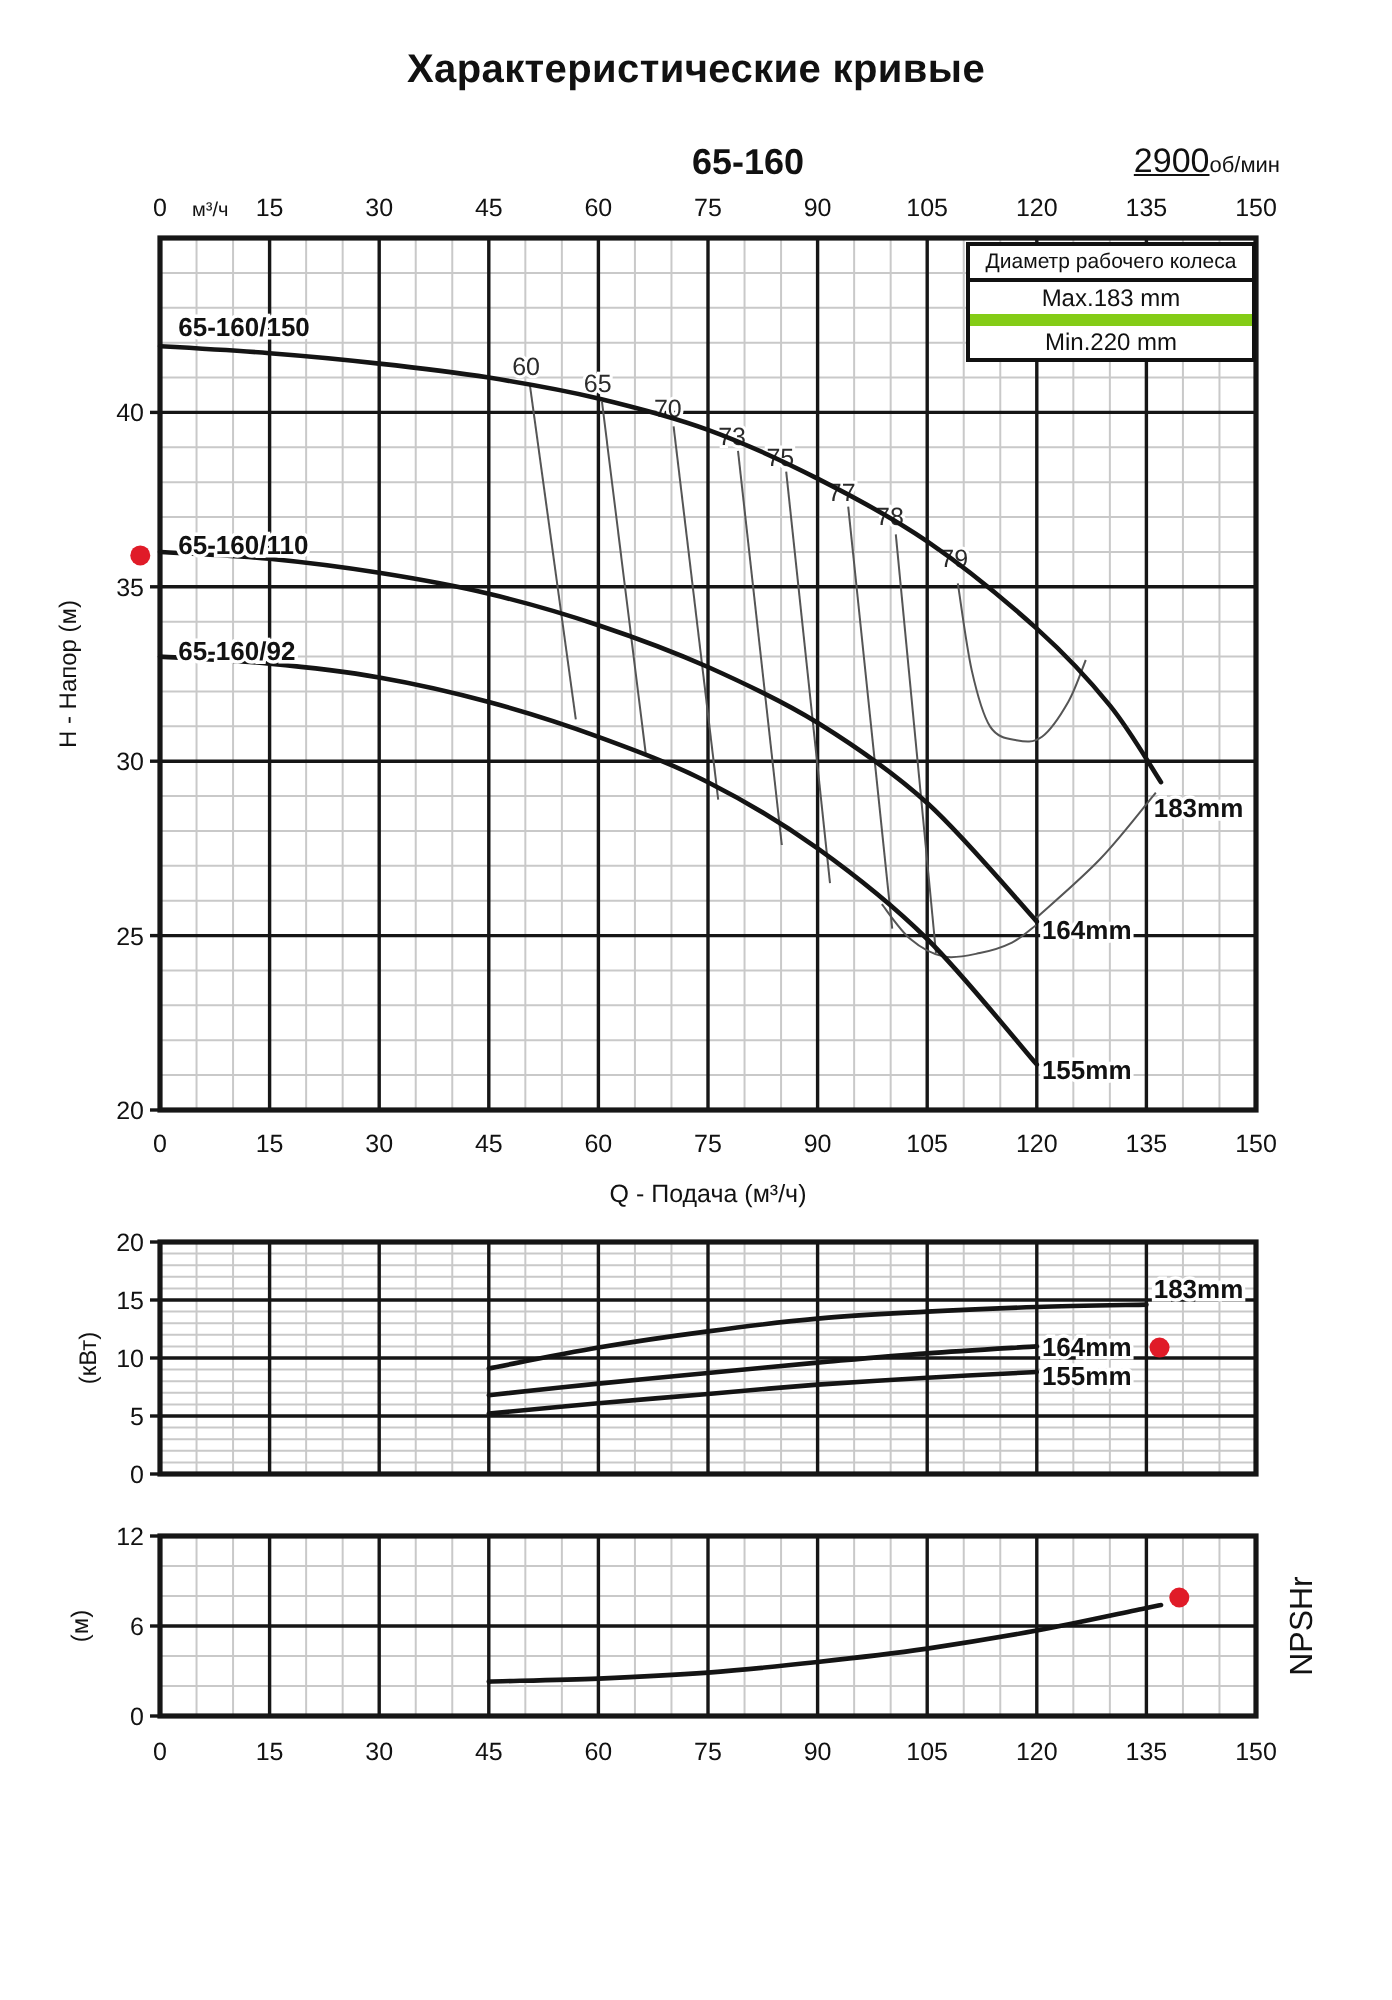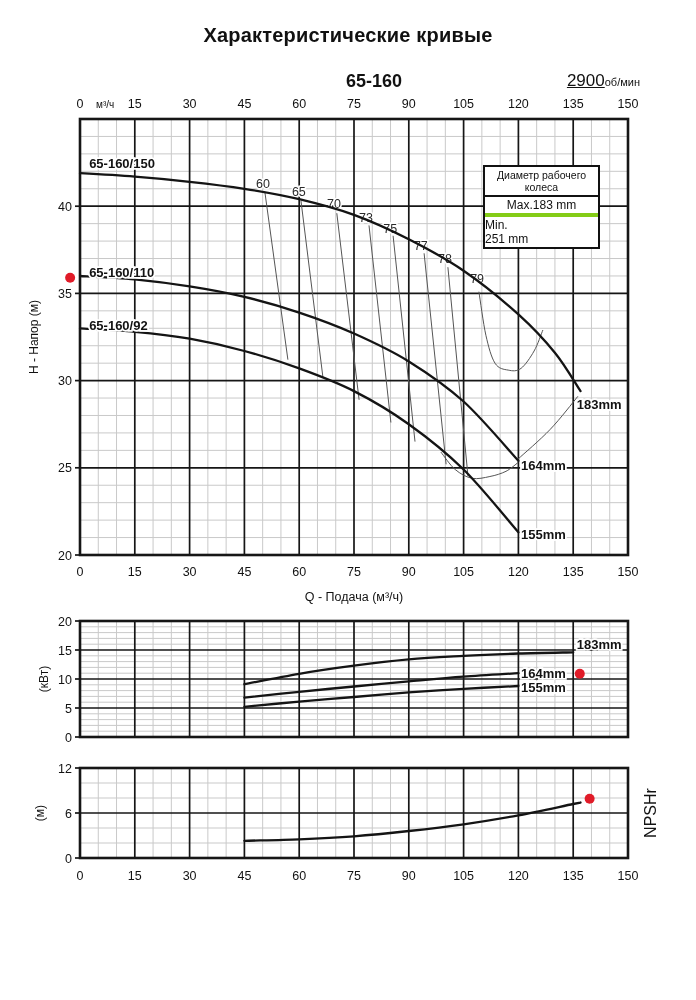--- a/index.html
+++ b/index.html
@@ -6,25 +6,25 @@
   .page{position:relative;width:696px;height:1000px;background:#fff;overflow:hidden;
         font-family:"Liberation Sans",sans-serif;color:#111;}
   .title{position:absolute;top:24px;left:0;width:100%;text-align:center;
          font-size:20px;font-weight:700;letter-spacing:.2px;}
   .model{position:absolute;top:71px;left:0;width:100%;text-align:center;
          font-size:18px;font-weight:700;padding-left:26px;}
   .speed{position:absolute;top:71px;left:0;width:640px;text-align:right;}
   .speed-value{font-size:17px;text-decoration:underline;}
   .speed-unit{font-size:11px;margin-top:32px;}
   #chart-svg{position:absolute;left:0;top:0;}
-  .imp-table{position:absolute;left:483px;top:121px;width:117px;box-sizing:border-box;
-             border:2px solid #111;background:#fff;margin-top:44px;}
+  .imp-table{position:absolute;left:483px;top:121px;width:145px;box-sizing:border-box;
+             border:2px solid #111;background:#fff;}
   .imp-head{font-size:10.5px;text-align:center;padding:2px 0 2px;border-bottom:2px solid #111;}
   .imp-row{display:flex;justify-content:center;gap:0;font-size:12px;padding:1px 0;}
-  .imp-row + .imp-row{border-top:4px solid #84cc16;flex-direction:column;}
+  .imp-row + .imp-row{border-top:6px solid #84cc16;}
   .footnote{position:absolute;top:912px;left:14px;width:668px;text-align:center;
             font-size:15px;line-height:1.55;}
   
   text{fill:#121212;}
   .tick{font-size:12.5px;}
   .unit{font-size:10px;}
   .eff{font-size:12.5px;fill:#2b2b2b;paint-order:stroke;stroke:#fff;stroke-width:3px;}
   .clabel{font-size:13px;font-weight:700;paint-order:stroke;stroke:#fff;stroke-width:3.5px;}
   .alabel{font-size:12px;}
   .xlabel{font-size:12.5px;}
@@ -312,18 +312,18 @@
 
   <div class="imp-table">
     <div class="imp-head">Диаметр рабочего колеса</div>
     <div id="imp-rows">
         <div class="imp-row">
           <span>Max.</span>
           <span>183 mm</span>
         </div>
         <div class="imp-row">
           <span>Min.</span>
-          <span>251 mm</span>
+          <span>220 mm</span>
         </div>
       </div>
   </div>
 
 </div>
 
 </body></html>

